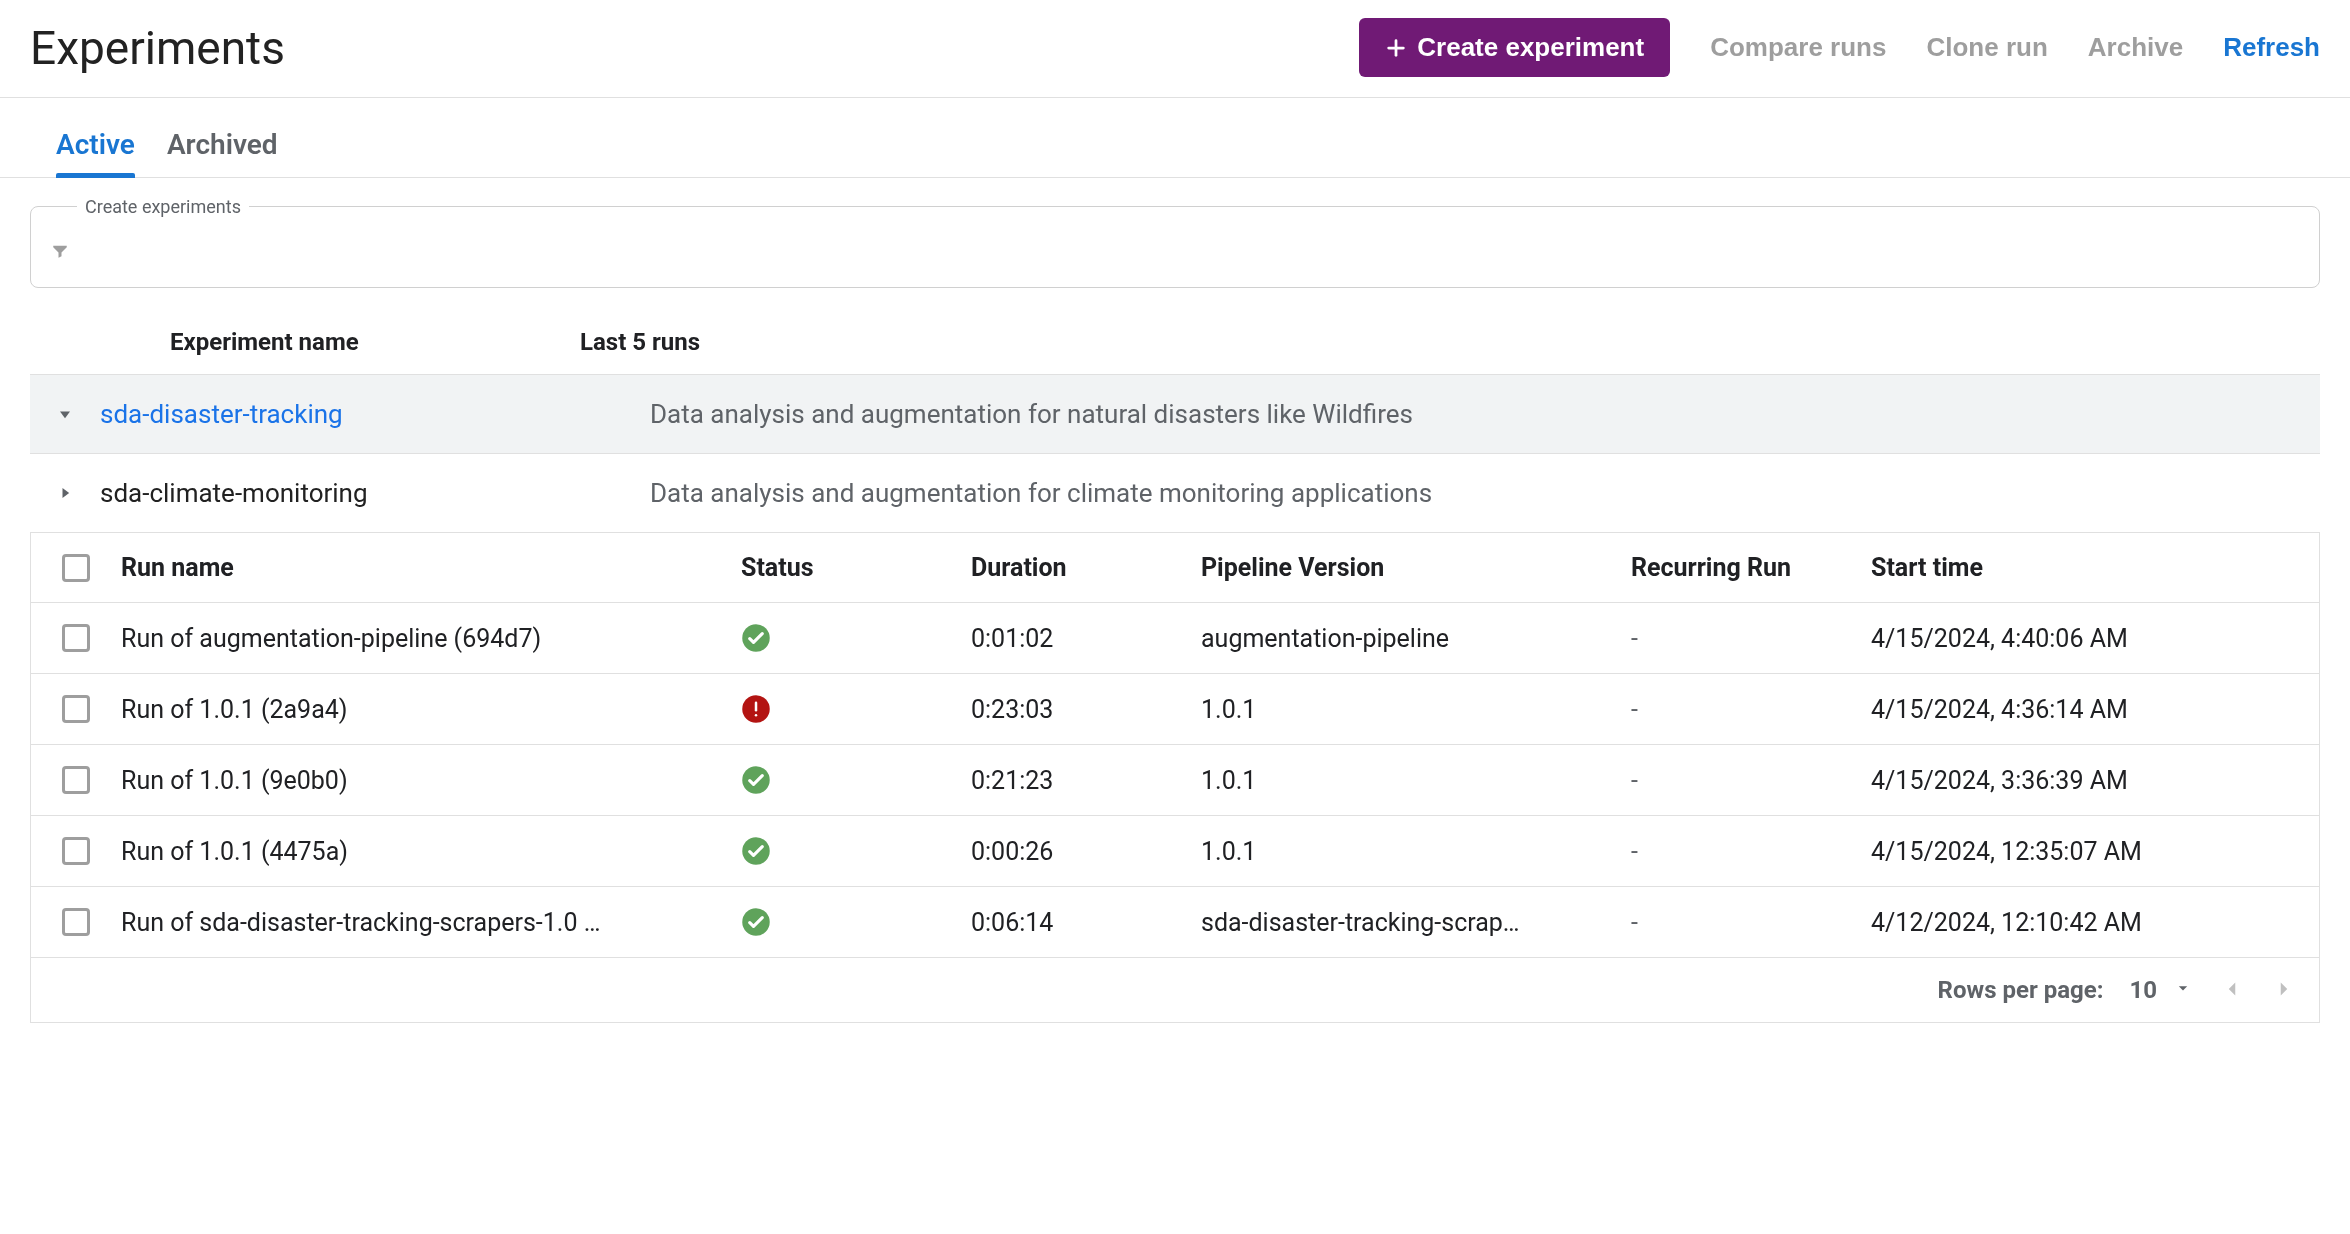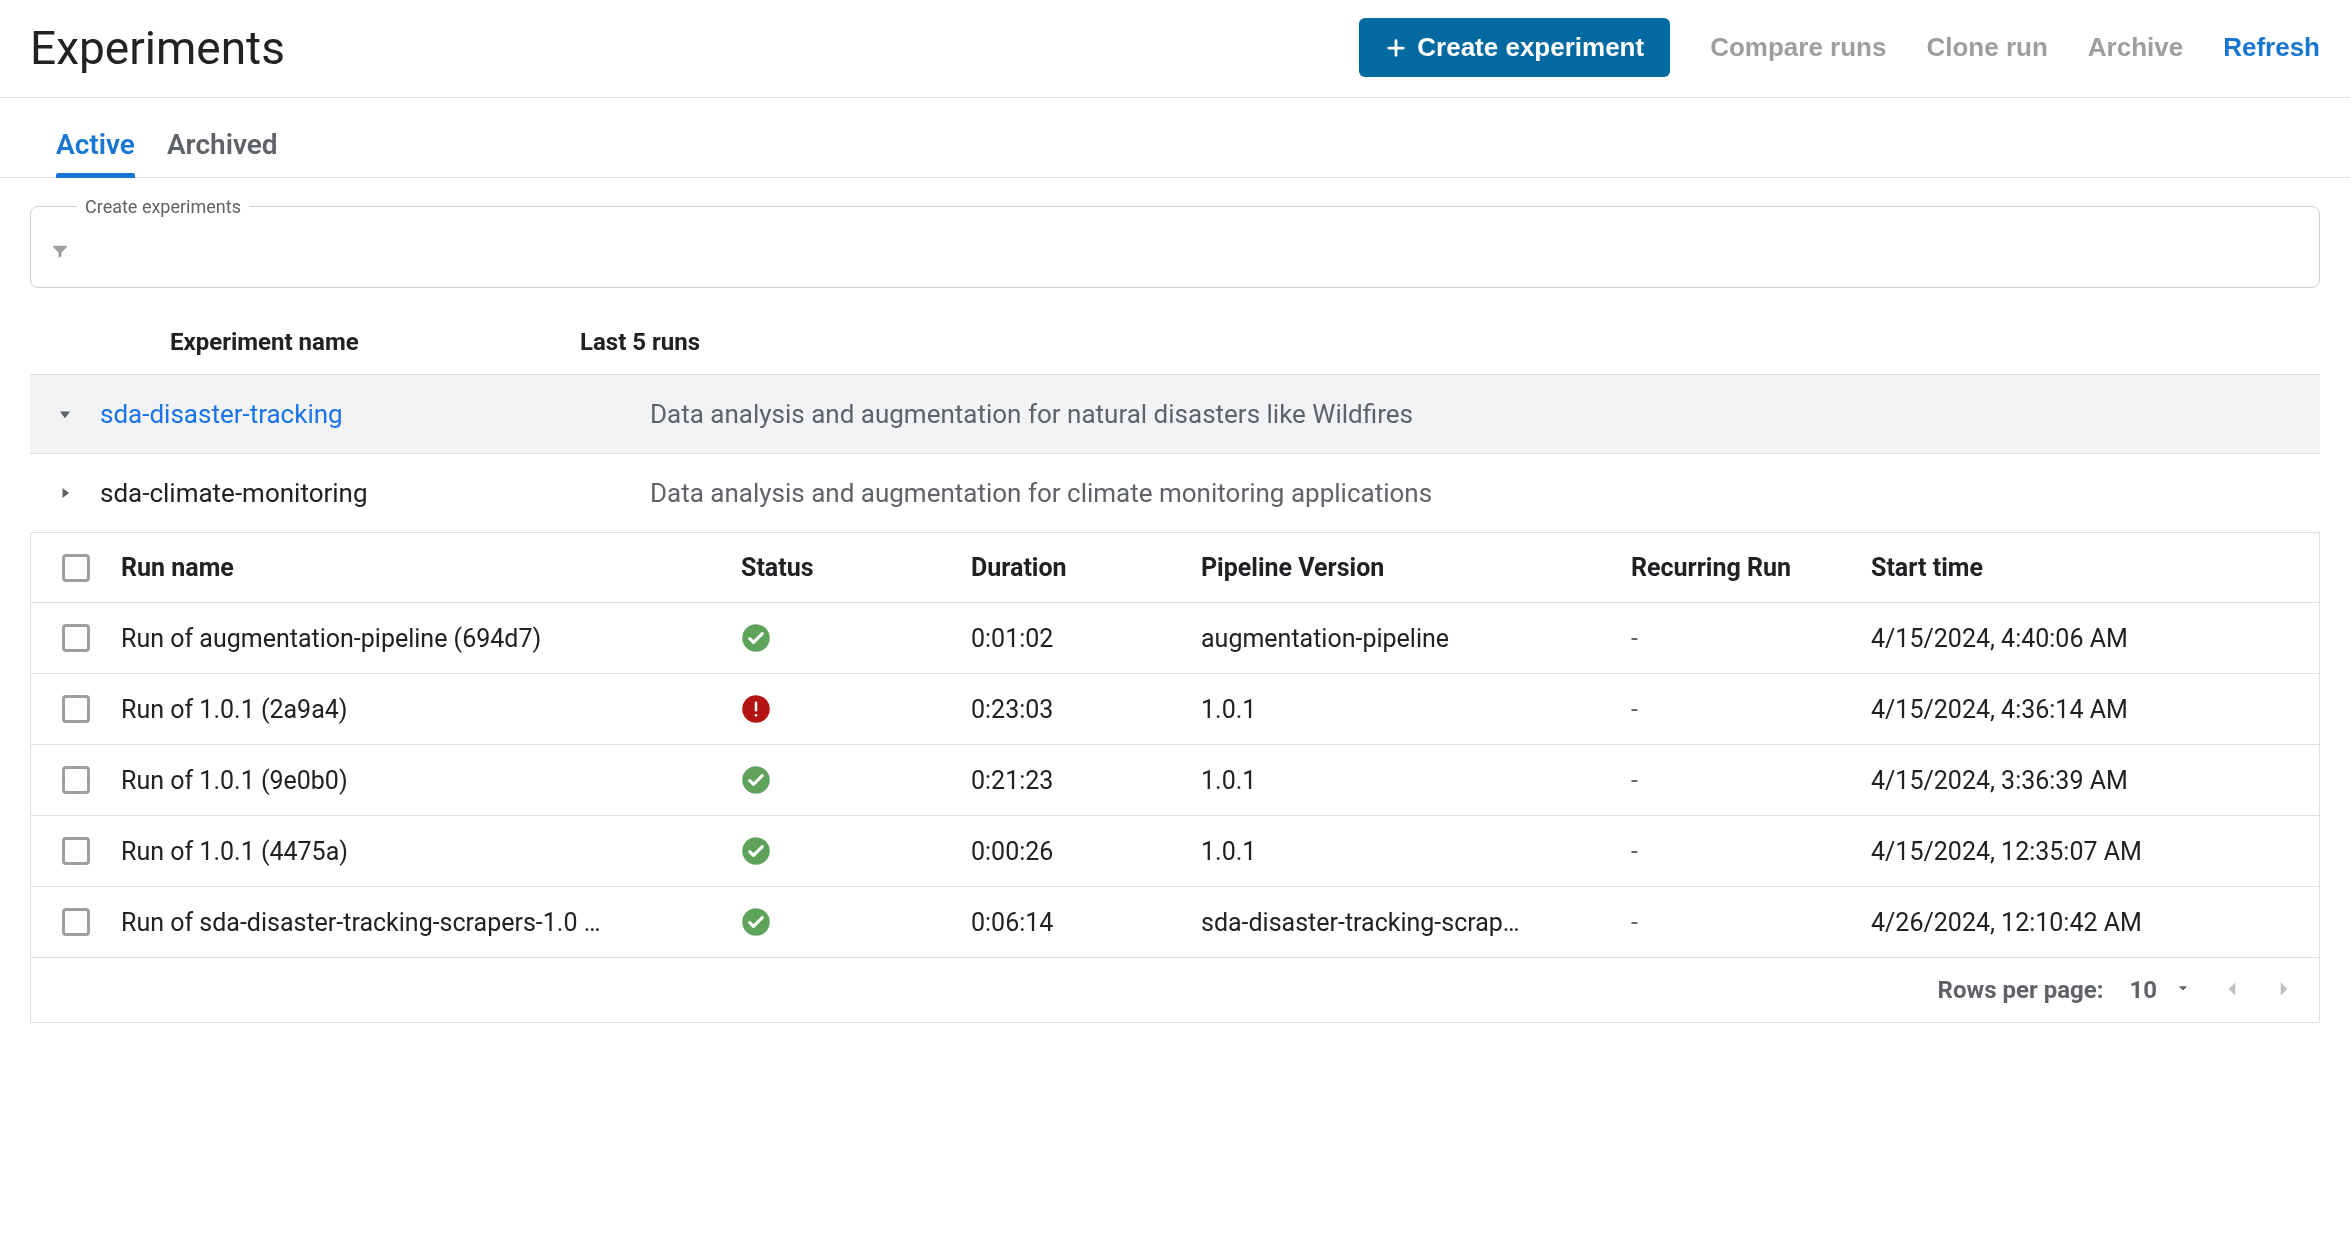--- a/index.html
+++ b/index.html
@@ -23,21 +23,21 @@
   font-size: 46px;
   font-weight: 400;
   color: #222;
 }
 .header-actions {
   display: flex;
   align-items: center;
   gap: 40px;
 }
 .btn-primary {
-  background: #0369a1;
+  background: #701a75;
   color: #fff;
   border: none;
   border-radius: 6px;
   padding: 14px 26px;
   font-size: 26px;
   font-weight: 600;
   display: flex;
   align-items: center;
   gap: 10px;
   cursor: pointer;
@@ -359,21 +359,21 @@
             <span class="checkbox"></span>
           </div>
           <div class="rcol-name">Run of sda-disaster-tracking-scrapers-1.0 …</div>
           <div class="rcol-status"><span class="status-icon"><svg width="30" height="30" viewBox="0 0 24 24">
                 <circle cx="12" cy="12" r="11" fill="#5fa35b"></circle>
                 <path d="M7 12.5l3 3 7-7" stroke="#fff" stroke-width="2.5" fill="none" stroke-linecap="round" stroke-linejoin="round"></path>
               </svg></span></div>
           <div class="rcol-duration">0:06:14</div>
           <div class="rcol-pipeline">sda-disaster-tracking-scrap…</div>
           <div class="rcol-recurring">-</div>
-          <div class="rcol-start">4/26/2024, 12:10:42 AM</div>
+          <div class="rcol-start">4/12/2024, 12:10:42 AM</div>
         </div>
       </div>
 
     <div class="pagination">
       <span>Rows per page:</span>
       <span class="rows-select">
         <span>10</span>
         <span>
           <svg width="20" height="20" viewBox="0 0 24 24" fill="#5f6368">
               <path d="M7 10l5 5 5-5z"></path>

